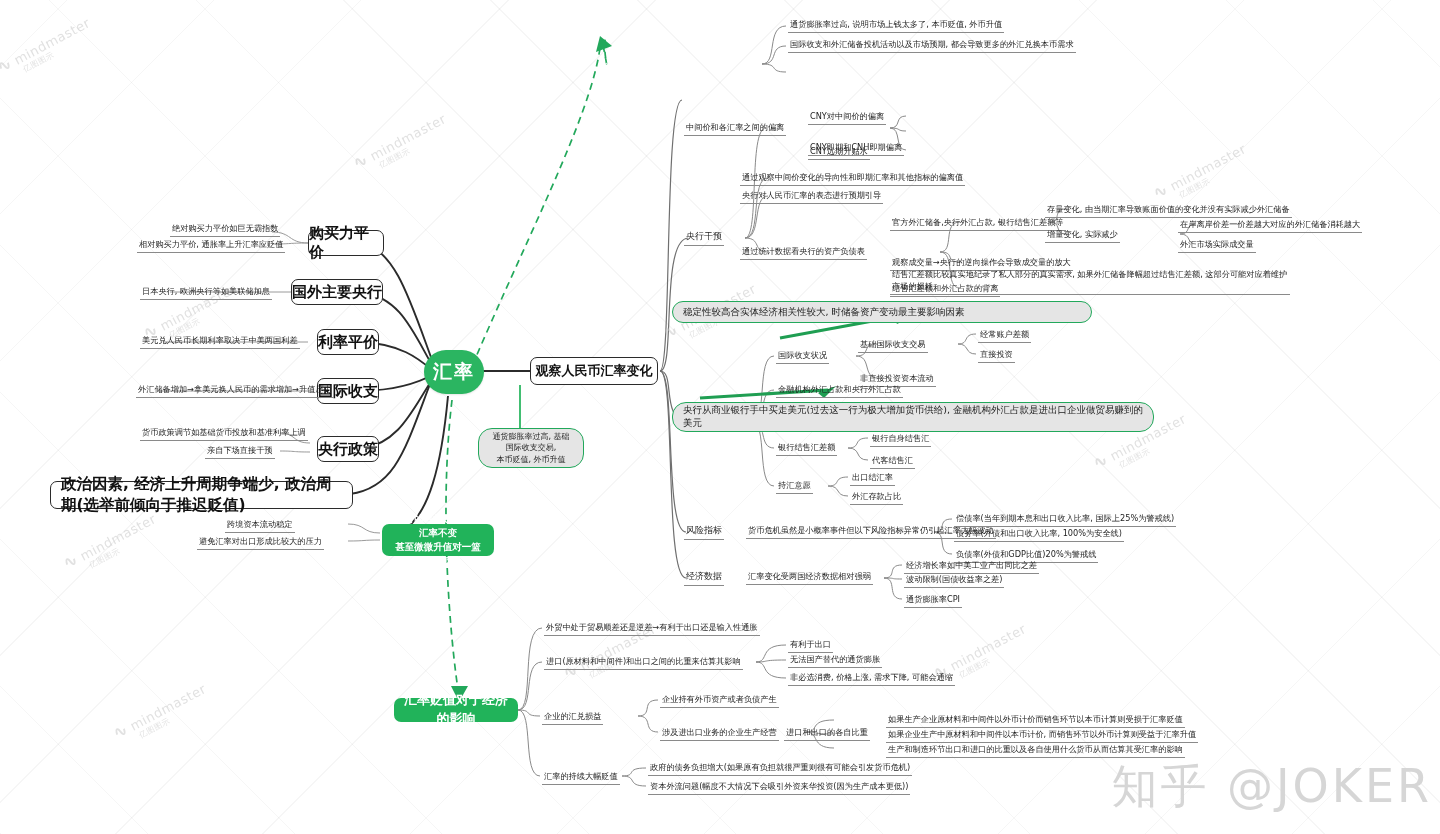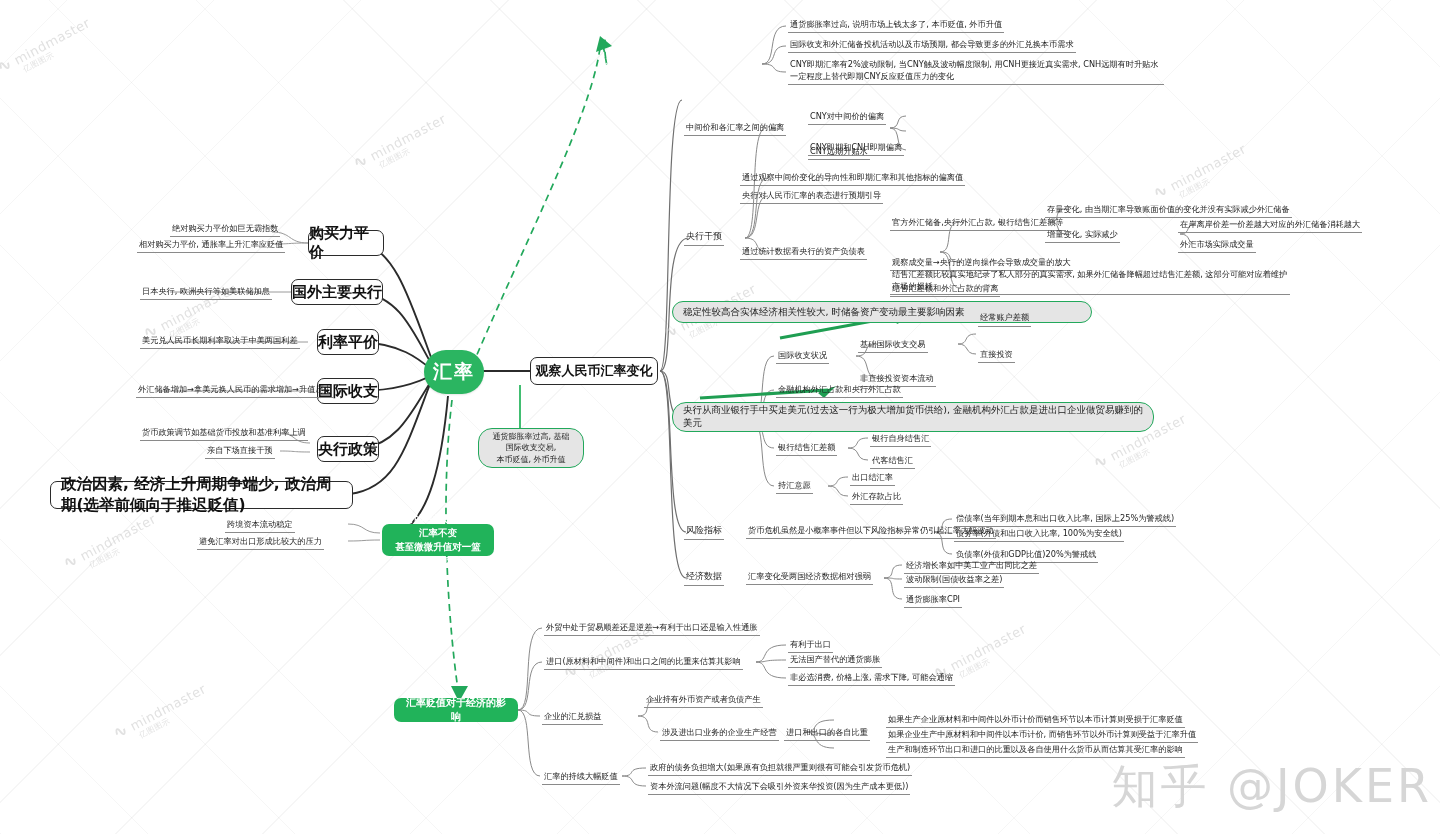--- a/index.html
+++ b/index.html
@@ -232,21 +232,20 @@
   <div class="wm" style="left:930px;top:640px;">
     <span class="wm-mark">∿</span><span>mindmaster</span><span class="wm-sub">亿图图示</span></div>
   <div class="wm" style="left:350px;top:130px;">
     <span class="wm-mark">∿</span><span>mindmaster</span><span class="wm-sub">亿图图示</span></div>
 
   <div class="node root" style="left:424px;top:350px;width:60px;height:44px;">汇率</div>
 
 
   <div class="leaf" style="left:788px;top:18px;">通货膨胀率过高, 说明市场上钱太多了, 本币贬值, 外币升值</div>
   <div class="leaf" style="left:788px;top:38px;">国际收支和外汇储备投机活动以及市场预期, 都会导致更多的外汇兑换本币需求</div>
-  <div class="leaf wrap" style="left:788px;top:58px;width:372px;">CNY即期汇率有2%波动限制, 当CNY触及波动幅度限制, 用CNH更接近真实需求, CNH远期有时升贴水一定程度上替代即期CNY反应贬值压力的变化</div>
 
   <div class="node boxed l1" style="left:308px;top:230px;width:76px;height:26px;">购买力平价</div>
   <div class="leaf" style="left:170px;top:222px;">绝对购买力平价如巨无霸指数</div>
   <div class="leaf" style="left:137px;top:238px;">相对购买力平价, 通胀率上升汇率应贬值</div>
 
   <div class="node boxed l1" style="left:291px;top:279px;width:92px;height:26px;">国外主要央行</div>
   <div class="leaf" style="left:140px;top:285px;">日本央行, 欧洲央行等如美联储加息</div>
 
   <div class="node boxed l1" style="left:317px;top:329px;width:62px;height:26px;">利率平价</div>
   <div class="leaf" style="left:140px;top:334px;">美元兑人民币长期利率取决于中美两国利差</div>
@@ -290,21 +289,21 @@
   <div class="leaf" style="left:890px;top:256px;">观察成交量→央行的逆向操作会导致成交量的放大</div>
   <div class="leaf" style="left:890px;top:282px;">结售汇差额和外汇占款的背离</div>
   <div class="leaf wrap" style="left:890px;top:268px;width:396px;">结售汇差额比较真实地纪录了私人部分的真实需求, 如果外汇储备降幅超过结售汇差额, 这部分可能对应着维护市场的损耗</div>
 
   <div class="node green-outline" style="left:672px;top:301px;width:420px;height:22px;">稳定性较高合实体经济相关性较大, 时储备资产变动最主要影响因素</div>
 
   <div class="leaf s9" style="left:684px;top:414px;">跨境资金的流入流出</div>
 
   <div class="leaf" style="left:776px;top:349px;">国际收支状况</div>
   <div class="leaf" style="left:858px;top:338px;">基础国际收支交易</div>
-  <div class="leaf" style="left:978px;top:312px;font-family:Liberation Serif, serif;">经常账户差额</div>
+  <div class="leaf" style="left:978px;top:328px;">经常账户差额</div>
   <div class="leaf" style="left:978px;top:348px;">直接投资</div>
   <div class="leaf" style="left:858px;top:372px;">非直接投资资本流动</div>
 
   <div class="leaf" style="left:776px;top:383px;">金融机构外汇占款和央行外汇占款</div>
 
   <div class="node green-outline" style="left:672px;top:402px;width:482px;height:30px;line-height:1.35;">央行从商业银行手中买走美元(过去这一行为极大增加货币供给), 金融机构外汇占款是进出口企业做贸易赚到的美元</div>
 
   <div class="leaf" style="left:776px;top:441px;">银行结售汇差额</div>
   <div class="leaf" style="left:870px;top:432px;">银行自身结售汇</div>
   <div class="leaf" style="left:870px;top:454px;">代客结售汇</div>
@@ -318,31 +317,31 @@
   <div class="leaf" style="left:954px;top:512px;">偿债率(当年到期本息和出口收入比率, 国际上25%为警戒线)</div>
   <div class="leaf" style="left:954px;top:527px;">债务率(外债和出口收入比率, 100%为安全线)</div>
   <div class="leaf" style="left:954px;top:548px;">负债率(外债和GDP比值)20%为警戒线</div>
 
   <div class="leaf s9" style="left:684px;top:570px;">经济数据</div>
   <div class="leaf" style="left:746px;top:570px;">汇率变化受两国经济数据相对强弱</div>
   <div class="leaf" style="left:904px;top:559px;">经济增长率如中美工业产出同比之差</div>
   <div class="leaf" style="left:904px;top:573px;">波动限制(国债收益率之差)</div>
   <div class="leaf" style="left:904px;top:593px;">通货膨胀率CPI</div>
 
-  <div class="node green-fill" style="left:394px;top:698px;width:124px;height:24px;font-size:10px;">汇率贬值对于经济的影响</div>
+  <div class="node green-fill" style="left:394px;top:698px;width:124px;height:24px;font-size:13px;">汇率贬值对于经济的影响</div>
 
   <div class="leaf" style="left:544px;top:621px;">外贸中处于贸易顺差还是逆差→有利于出口还是输入性通胀</div>
 
   <div class="leaf" style="left:544px;top:655px;">进口(原材料和中间件)和出口之间的比重来估算其影响</div>
   <div class="leaf" style="left:788px;top:638px;">有利于出口</div>
   <div class="leaf" style="left:788px;top:653px;">无法国产替代的通货膨胀</div>
   <div class="leaf" style="left:788px;top:671px;">非必选消费, 价格上涨, 需求下降, 可能会通缩</div>
 
   <div class="leaf" style="left:542px;top:710px;">企业的汇兑损益</div>
-  <div class="leaf" style="left:644px;top:693px;">企业持有外币资产或者负债产生</div>
+  <div class="leaf" style="left:660px;top:693px;">企业持有外币资产或者负债产生</div>
   <div class="leaf" style="left:660px;top:726px;">涉及进出口业务的企业生产经营</div>
   <div class="leaf" style="left:784px;top:726px;">进口和出口的各自比重</div>
   <div class="leaf" style="left:886px;top:713px;">如果生产企业原材料和中间件以外币计价而销售环节以本币计算则受损于汇率贬值</div>
   <div class="leaf" style="left:886px;top:728px;">如果企业生产中原材料和中间件以本币计价, 而销售环节以外币计算则受益于汇率升值</div>
   <div class="leaf" style="left:886px;top:743px;">生产和制造环节出口和进口的比重以及各自使用什么货币从而估算其受汇率的影响</div>
 
   <div class="leaf" style="left:542px;top:770px;">汇率的持续大幅贬值</div>
   <div class="leaf" style="left:648px;top:761px;">政府的债务负担增大(如果原有负担就很严重则很有可能会引发货币危机)</div>
   <div class="leaf" style="left:648px;top:780px;">资本外流问题(幅度不大情况下会吸引外资来华投资(因为生产成本更低))</div>
 

